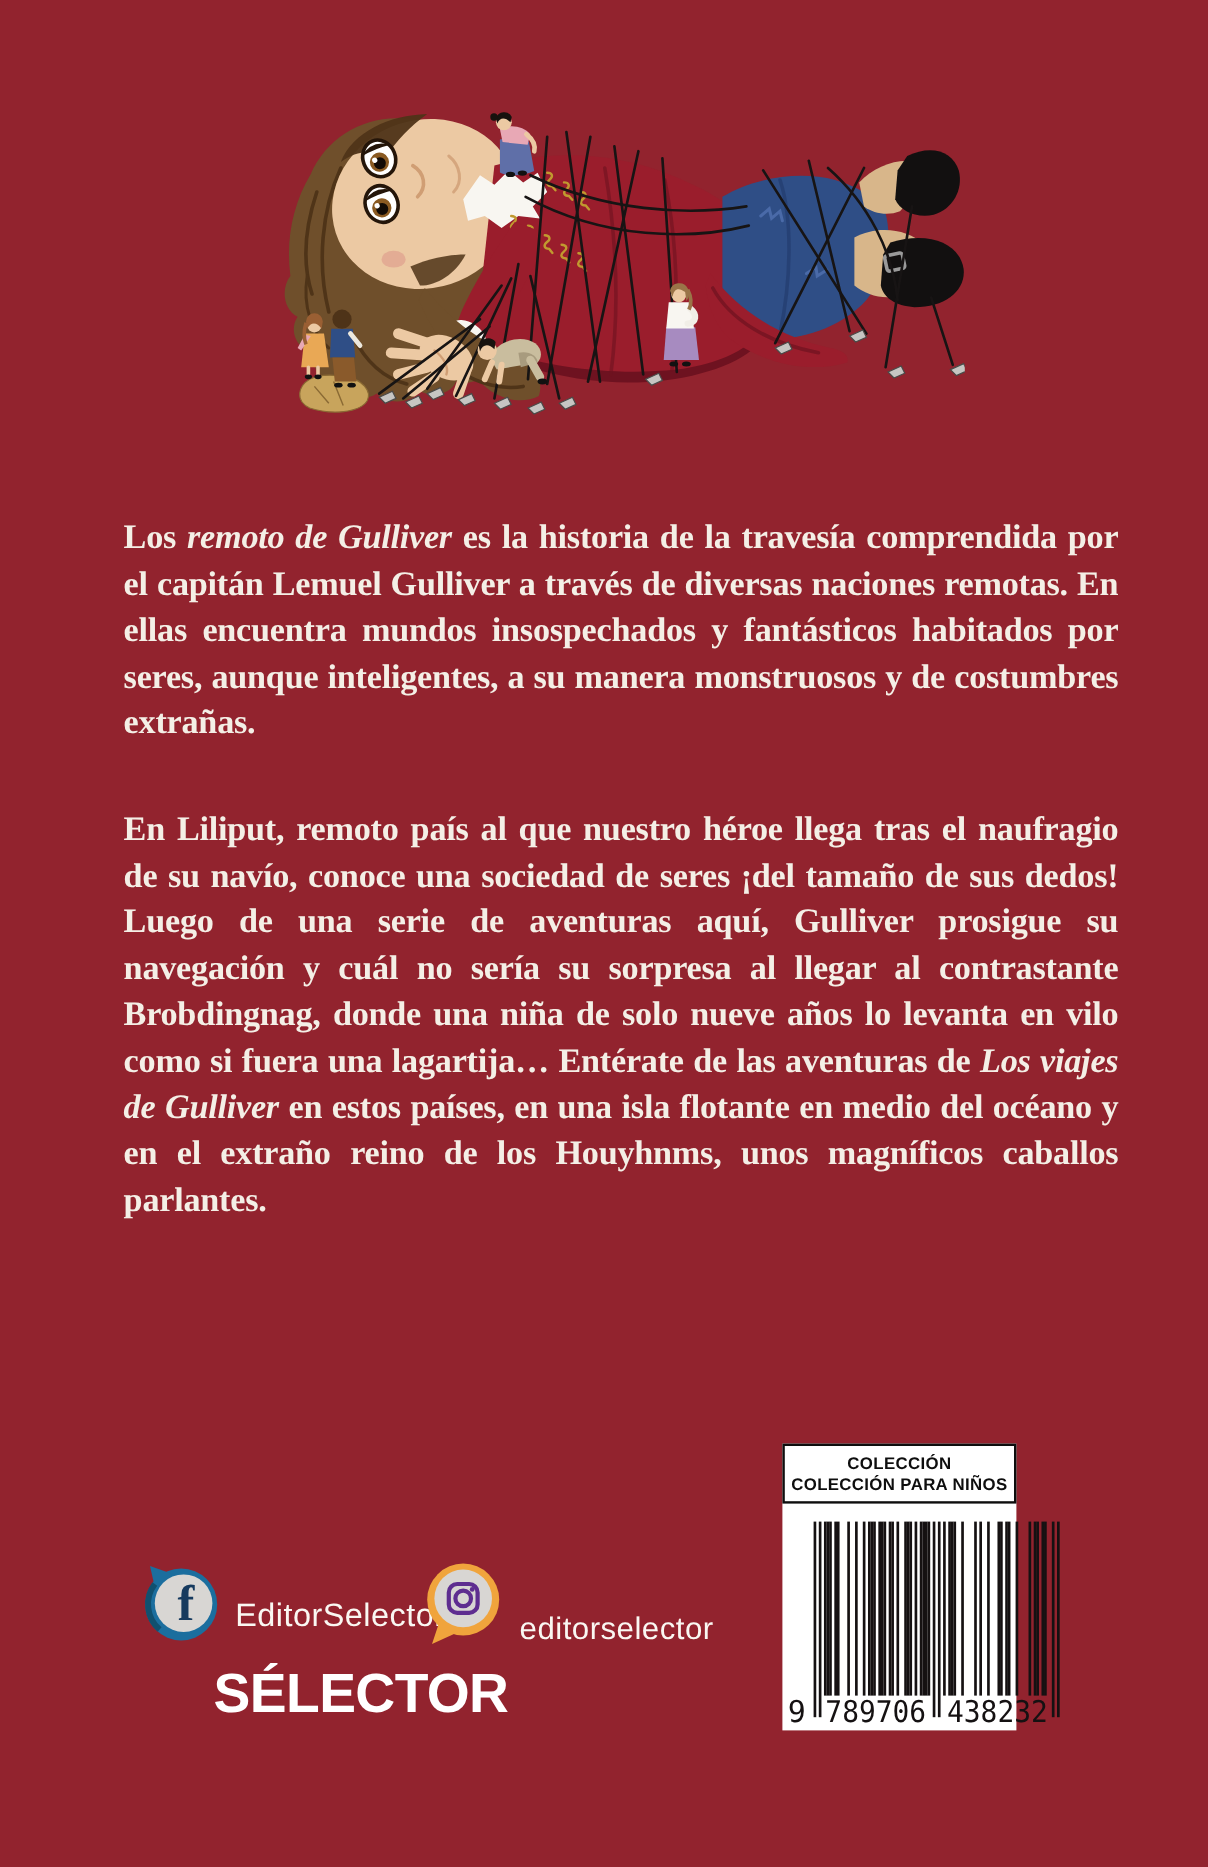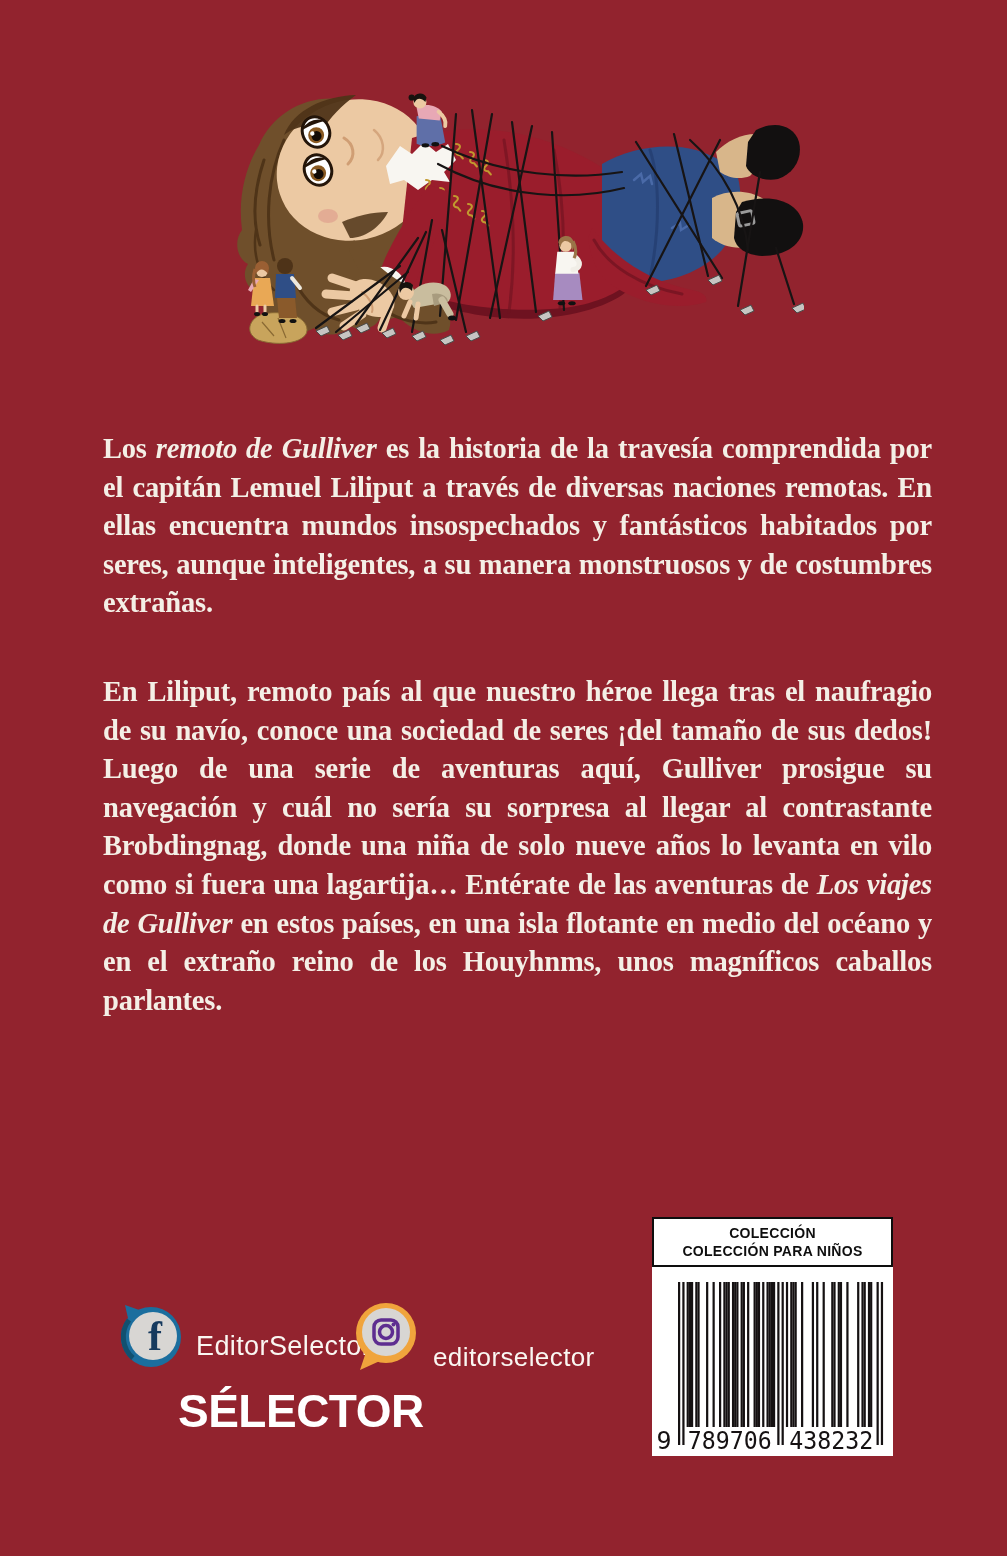--- a/index.html
+++ b/index.html
@@ -39,21 +39,21 @@
   #fb{left:117px;top:1303px;}
   #ig{left:352px;top:1300px;}
   .bubble{flex:none;display:block;}
   .handle{color:#FAF7F2;font-size:27px;letter-spacing:0.4px;margin-left:13px;white-space:nowrap;}
   #fb .handle{margin-top:28px;}
   #ig .handle{margin-top:42px;font-size:26px;}
   .logo{position:absolute;left:178px;top:1384px;color:var(--logo-color);font-size:46px;
     font-weight:800;letter-spacing:-0.5px;font-family:"Liberation Sans",sans-serif;}
 
   
-  .barcode-box{position:absolute;left:652px;top:1203px;width:241px;height:239px;background:var(--barcode-bg);margin-top:14px;}
+  .barcode-box{position:absolute;left:652px;top:1203px;width:195px;height:239px;background:var(--barcode-bg);}
   .collection{box-sizing:border-box;border:2.5px solid #0E0E0E;height:50px;display:flex;
     flex-direction:column;justify-content:center;text-align:center;font-weight:700;
     font-size:14px;line-height:18px;letter-spacing:0.3px;color:#0E0E0E;}
   #ean-svg{position:absolute;left:0;top:50px;display:block;}
   .ean-digit{font-family:"DejaVu Sans Mono",monospace;font-size:25px;fill:var(--barcode-ink);}
 </style>
 </head>
 <body>
 
 <div class="cover">
@@ -270,21 +270,21 @@
       <path d="M23,21 C29,26 28,32 21,33" stroke="#F1EEE7" stroke-width="5" fill="none" stroke-linecap="round"></path>
       <circle class="f-skin" cx="14" cy="10" r="6"></circle>
       <path d="M7,7 A7.5,7.5 0 0 1 21,5 C23,9 22,13 20,15 L19,8 C14,4 10,5 9,12 Z" fill="#9A7448"></path>
       <path d="M21,6 C24,12 24,18 22,22" stroke="#9A7448" stroke-width="3" fill="none"></path>
       <ellipse cx="10" cy="65" rx="3.5" ry="2" fill="#111111"></ellipse>
       <ellipse cx="20" cy="65" rx="3.5" ry="2" fill="#111111"></ellipse>
     </g>
   </svg>
 
   <div class="synopsis">
-    <p><span>Los </span><span class="it">remoto de Gulliver</span><span> es la historia de la travesía comprendida por el capitán Lemuel Liliput a través de diversas naciones remotas. En ellas encuentra mundos insospechados y fantásticos habitados por seres, aunque inteligentes, a su manera monstruosos y de costumbres extrañas.</span></p>
+    <p><span>Los </span><span class="it">remoto de Gulliver</span><span> es la historia de la travesía comprendida por el capitán Lemuel Gulliver a través de diversas naciones remotas. En ellas encuentra mundos insospechados y fantásticos habitados por seres, aunque inteligentes, a su manera monstruosos y de costumbres extrañas.</span></p>
     <p><span>En Liliput, remoto país al que nuestro héroe llega tras el naufragio de su navío, conoce una sociedad de seres ¡del tamaño de sus dedos! Luego de una serie de aventuras aquí, Gulliver prosigue su navegación y cuál no sería su sorpresa al llegar al contrastante Brobdingnag, donde una niña de solo nueve años lo levanta en vilo como si fuera una lagartija… Entérate de las aventuras de </span><span class="it">Los viajes de Gulliver</span><span> en estos países, en una isla flotante en medio del océano y en el extraño reino de los Houyhnms, unos magníficos caballos parlantes.</span></p>
   </div>
 
   <div class="social-row" id="fb">
     <svg class="bubble" width="66" height="66" viewBox="0 0 66 66">
       <circle cx="34" cy="34" r="30" fill="var(--fb-bubble)"></circle>
       <polygon points="8,2 28,9 13,24" fill="var(--fb-bubble)"></polygon>
       <path d="M12,17 A28,28 0 0 0 16,55" stroke="var(--fb-bubble-dark)" stroke-width="5" fill="none"></path>
       <circle cx="36" cy="33" r="24" fill="var(--fb-inner)"></circle>
       <text x="38" y="47" text-anchor="middle" font-family="Liberation Serif, serif" font-weight="bold" font-size="42" fill="var(--fb-glyph)">f</text>

